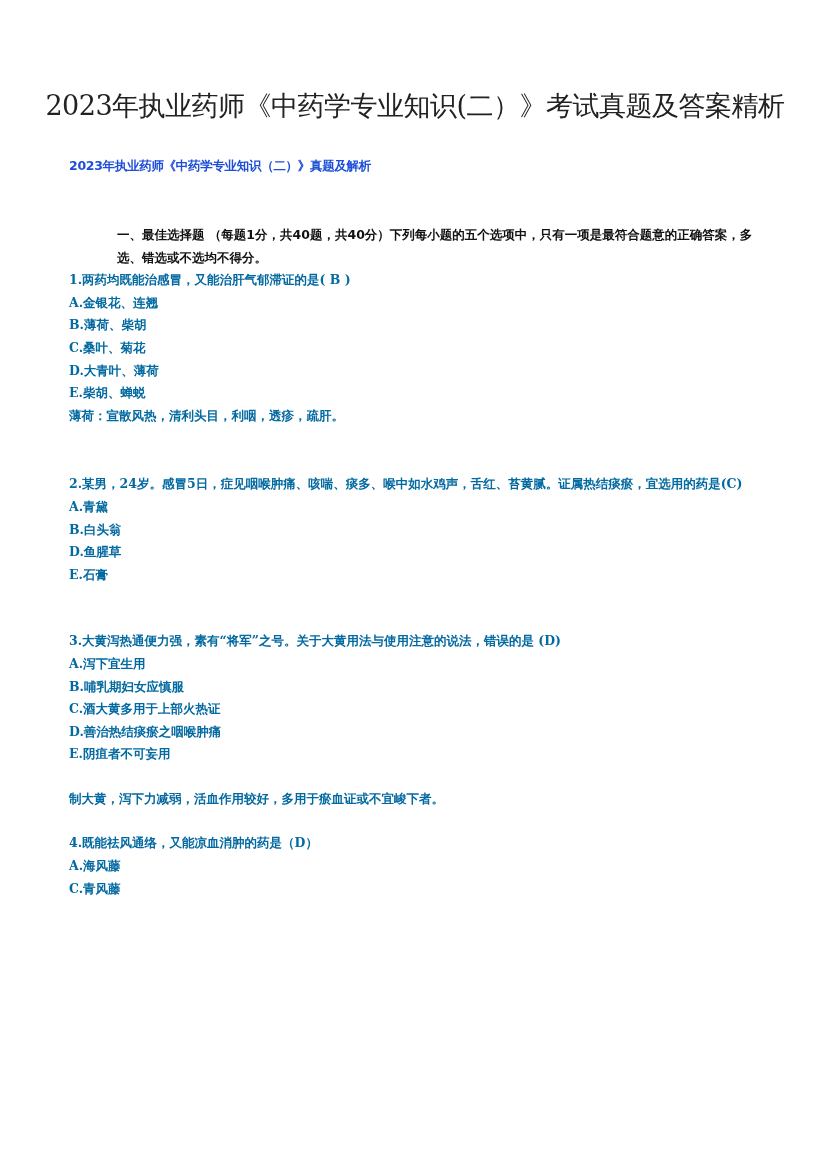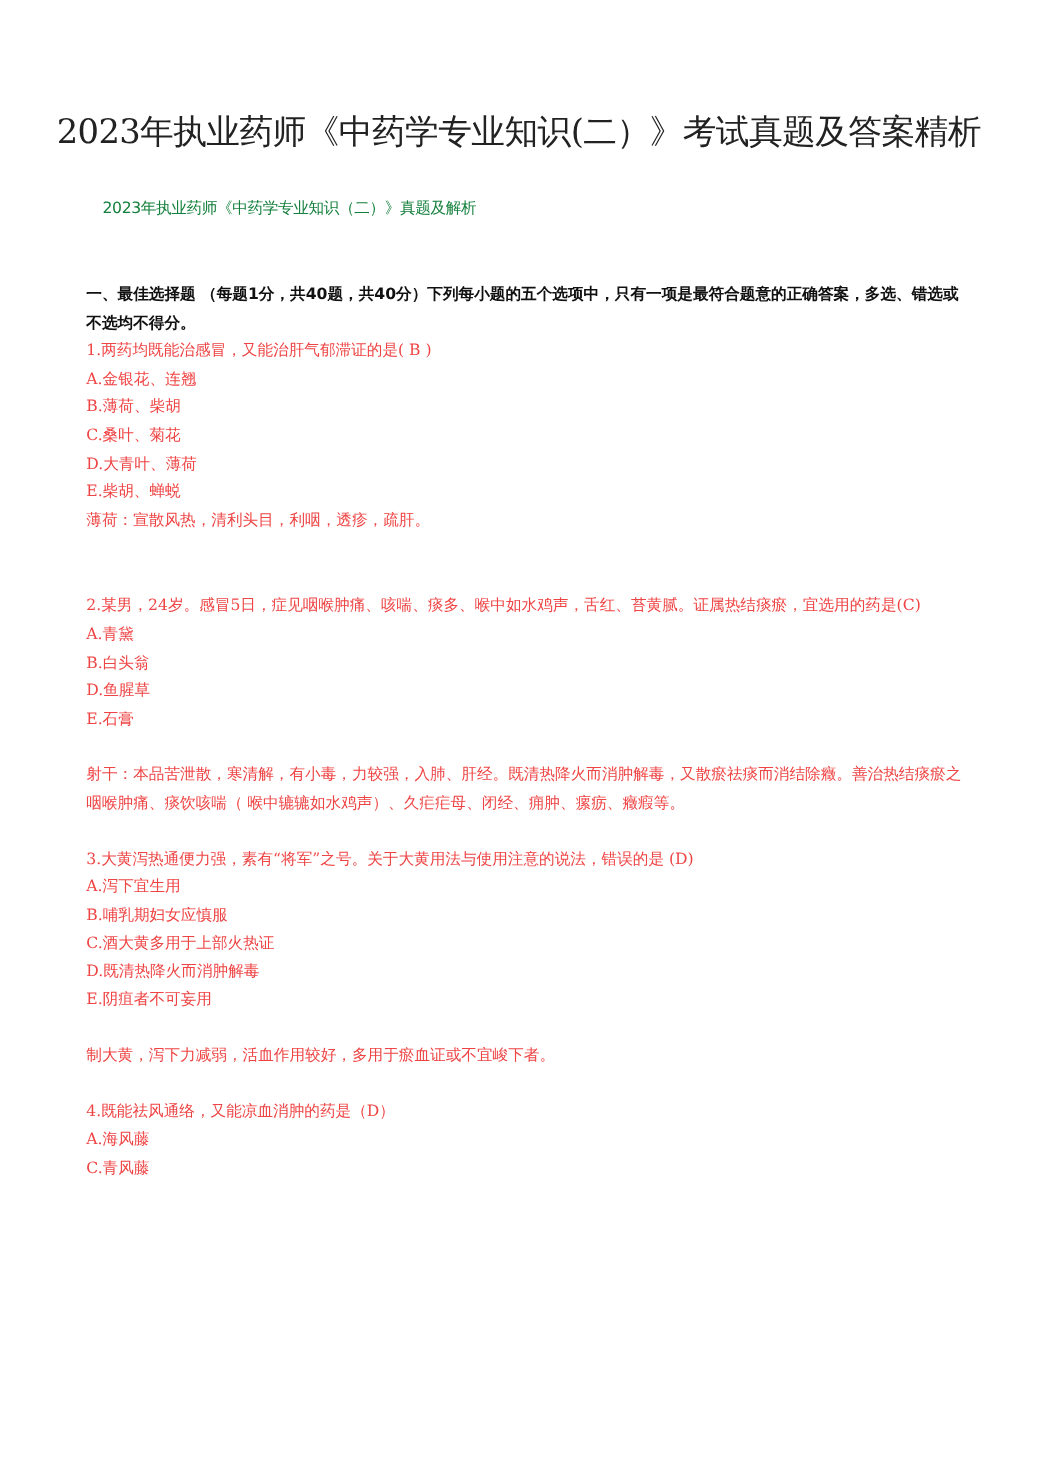--- a/index.html
+++ b/index.html
@@ -2,26 +2,26 @@
 <html><head>
 <meta charset="utf-8">
 <style>
   html, body { margin: 0; padding: 0; background: #ffffff; }
   body { width: 830px; height: 1175px; position: relative; overflow: hidden;
          font-family: "DejaVu Serif", "Liberation Serif", serif; color: #333333; }
   .page { position: absolute; left: 0; top: 0; width: 728px; height: 1175px; padding-left: 48px; }
   .title { position: absolute; left: 40px; top: 92px; width: 750px; text-align: center;
            font-size: 27px; line-height: 27px; color: #222222; letter-spacing: -0.5px;
            font-family: "DejaVu Serif", serif; }
-  .subtitle { position: absolute; left: 82px; top: 158px; font-size: 12.5px; color: #15803d;
-              font-weight: normal; font-family: "DejaVu Sans", sans-serif; letter-spacing: -0.3px; }
+  .subtitle { position: absolute; left: 69px; top: 158px; font-size: 12.5px; color: #1d4ed8;
+              font-weight: bold; font-family: "DejaVu Sans", sans-serif; letter-spacing: -0.3px; }
   .content { position: absolute; left: 69px; top: 224px; width: 700px; }
-  .line { font-size: 12.5px; line-height: 22.6px; color: #ef4444; white-space: nowrap; }
+  .line { font-size: 12.5px; line-height: 22.6px; color: #0369a1; white-space: nowrap; font-weight: bold; }
   .wrap { white-space: normal; }
-  .bold { font-weight: bold; color: #111; font-family: "DejaVu Sans", sans-serif; }
+  .bold { font-weight: bold; color: #111; font-family: "DejaVu Sans", sans-serif; margin-left: 48px; }
   .gap-m { height: 22px; }
   .gap-l { height: 46px; }
 </style>
 </head>
 <body>
 
 <div class="page">
   <div class="title">2023年执业药师《中药学专业知识(二）》考试真题及答案精析</div>
   <div class="subtitle">2023年执业药师《中药学专业知识（二）》真题及解析</div>
 
@@ -40,31 +40,30 @@
 
     <div class="gap-l"></div>
 
     <div>
       <div class="line wrap">2.某男，24岁。感冒5日，症见咽喉肿痛、咳喘、痰多、喉中如水鸡声，舌红、苔黄腻。证属热结痰瘀，宜选用的药是(C)</div>
       <div class="line">A.青黛</div>
       <div class="line">B.白头翁</div>
       <div class="line">D.鱼腥草</div>
       <div class="line">E.石膏</div>
       <div class="gap-m"></div>
-      <div class="line wrap">射干：本品苦泄散，寒清解，有小毒，力较强，入肺、肝经。既清热降火而消肿解毒，又散瘀祛痰而消结除癥。善治热结痰瘀之咽喉肿痛、痰饮咳喘（ 喉中辘辘如水鸡声）、久疟疟母、闭经、痈肿、瘰疬、癥瘕等。</div>
     </div>
 
     <div class="gap-m"></div>
 
     <div>
       <div class="line">3.大黄泻热通便力强，素有“将军”之号。关于大黄用法与使用注意的说法，错误的是 (D)</div>
       <div class="line">A.泻下宜生用</div>
       <div class="line">B.哺乳期妇女应慎服</div>
       <div class="line">C.酒大黄多用于上部火热证</div>
-      <div class="line">D.既清热降火而消肿解毒</div>
+      <div class="line">D.善治热结痰瘀之咽喉肿痛</div>
       <div class="line">E.阴疽者不可妄用</div>
       <div class="gap-m"></div>
       <div class="line">制大黄，泻下力减弱，活血作用较好，多用于瘀血证或不宜峻下者。</div>
     </div>
 
     <div class="gap-m"></div>
 
     <div>
       <div class="line">4.既能祛风通络，又能凉血消肿的药是（D）</div>
       <div class="line">A.海风藤</div>

